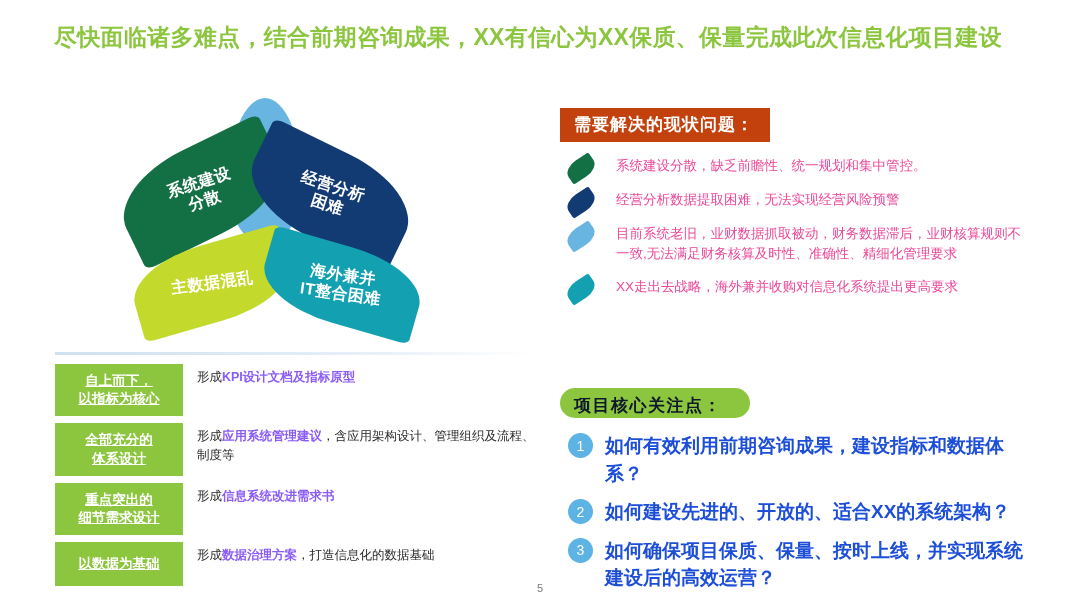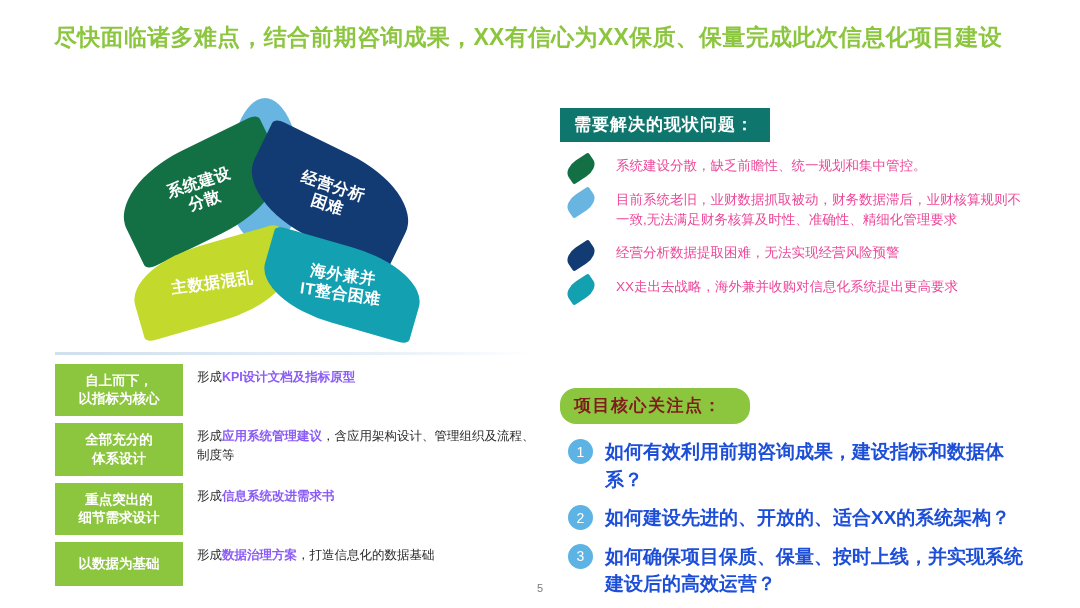--- a/index.html
+++ b/index.html
@@ -64,21 +64,21 @@
     transform: rotate(16deg);
     font-size: 16px;
   }
   .p-left .petal-inner, .p-bl .petal-inner { transform: rotate(8deg); }
   .p-right .petal-inner, .p-br .petal-inner { transform: rotate(-8deg); }
 
   
   .sec-problems { position: absolute; left: 560px; top: 108px; width: 470px; }
   .bar-black {
     display: inline-block;
-    background: #0f766e; color: #ffffff;
+    background: #c2410c; color: #ffffff;
     font-size: 17px; font-weight: 700;
     padding: 5px 16px 6px 14px;
     letter-spacing: 1px;
   }
   .problem-list { margin-top: 14px; }
   .problem-row { display: flex; align-items: flex-start; margin-bottom: 12px; }
   .leaf-bullet {
     flex: 0 0 auto;
     width: 30px; height: 19px;
     border-radius: 50% 10% 50% 10%;
@@ -101,35 +101,35 @@
     background: linear-gradient(to right, #cfe0ef, #e9f1f8 70%, #ffffff);
     margin-bottom: 9px;
   }
   .prep-row { display: flex; align-items: flex-start; margin-bottom: 7px; }
   .prep-tag {
     flex: 0 0 128px;
     background: #8cc63e; color: #ffffff;
     font-size: 13.5px; font-weight: 700; line-height: 1.35;
     text-align: center;
     padding: 8px 8px; min-height: 44px;
-    display: flex; align-items: center; justify-content: center;
+    display: flex; align-items: center; justify-content: center; text-decoration: underline;
   }
   .prep-desc {
     flex: 1 1 auto; padding: 4px 0 0 14px;
     font-size: 12.5px; line-height: 1.45; color: #2a2a2a;
   }
   .hl { color: #8b5cf6; font-weight: 700; }
 
   
   .sec-focus { position: absolute; left: 560px; top: 388px; width: 470px; }
   .bar-green {
     display: inline-block;
-    background: #8cc63f; color: #7f1d1d;
+    background: #8cc63f; color: #0f172a;
     font-size: 17px; font-weight: 700;
-    padding: 6px 28px 7px 14px;
+    padding: 6px 28px 1px 14px;
     letter-spacing: 1.5px;
     border-radius: 16px;
   }
   .focus-list { margin-top: 14px; }
   .focus-row { display: flex; align-items: flex-start; margin-bottom: 11px; }
   .num-circle {
     flex: 0 0 auto;
     width: 25px; height: 25px; border-radius: 50%;
     background: #5cb3e4; color: #ffffff;
     font-size: 14px; font-weight: 400;
@@ -173,26 +173,26 @@
   </div>
 
   <div class="sec-problems">
     <div class="bar-black">需要解决的现状问题：</div>
     <div class="problem-list">
         <div class="problem-row">
           <div class="leaf-bullet" style="background: rgb(19, 112, 68);"></div>
           <div class="problem-text">系统建设分散，缺乏前瞻性、统一规划和集中管控。</div>
         </div>
         <div class="problem-row">
+          <div class="leaf-bullet" style="background: rgb(18, 58, 115);"></div>
+          <div class="problem-text">经营分析数据提取困难，无法实现经营风险预警</div>
+        </div>
+        <div class="problem-row">
           <div class="leaf-bullet" style="background: rgb(104, 181, 226);"></div>
           <div class="problem-text">目前系统老旧，业财数据抓取被动，财务数据滞后，业财核算规则不一致,无法满足财务核算及时性、准确性、精细化管理要求</div>
-        </div>
-        <div class="problem-row">
-          <div class="leaf-bullet" style="background: rgb(18, 58, 115);"></div>
-          <div class="problem-text">经营分析数据提取困难，无法实现经营风险预警</div>
         </div>
         <div class="problem-row">
           <div class="leaf-bullet" style="background: rgb(19, 160, 177);"></div>
           <div class="problem-text">XX走出去战略，海外兼并收购对信息化系统提出更高要求</div>
         </div>
       </div>
   </div>
 
   <div class="sec-prep">
     <div class="prep-divider"></div>

